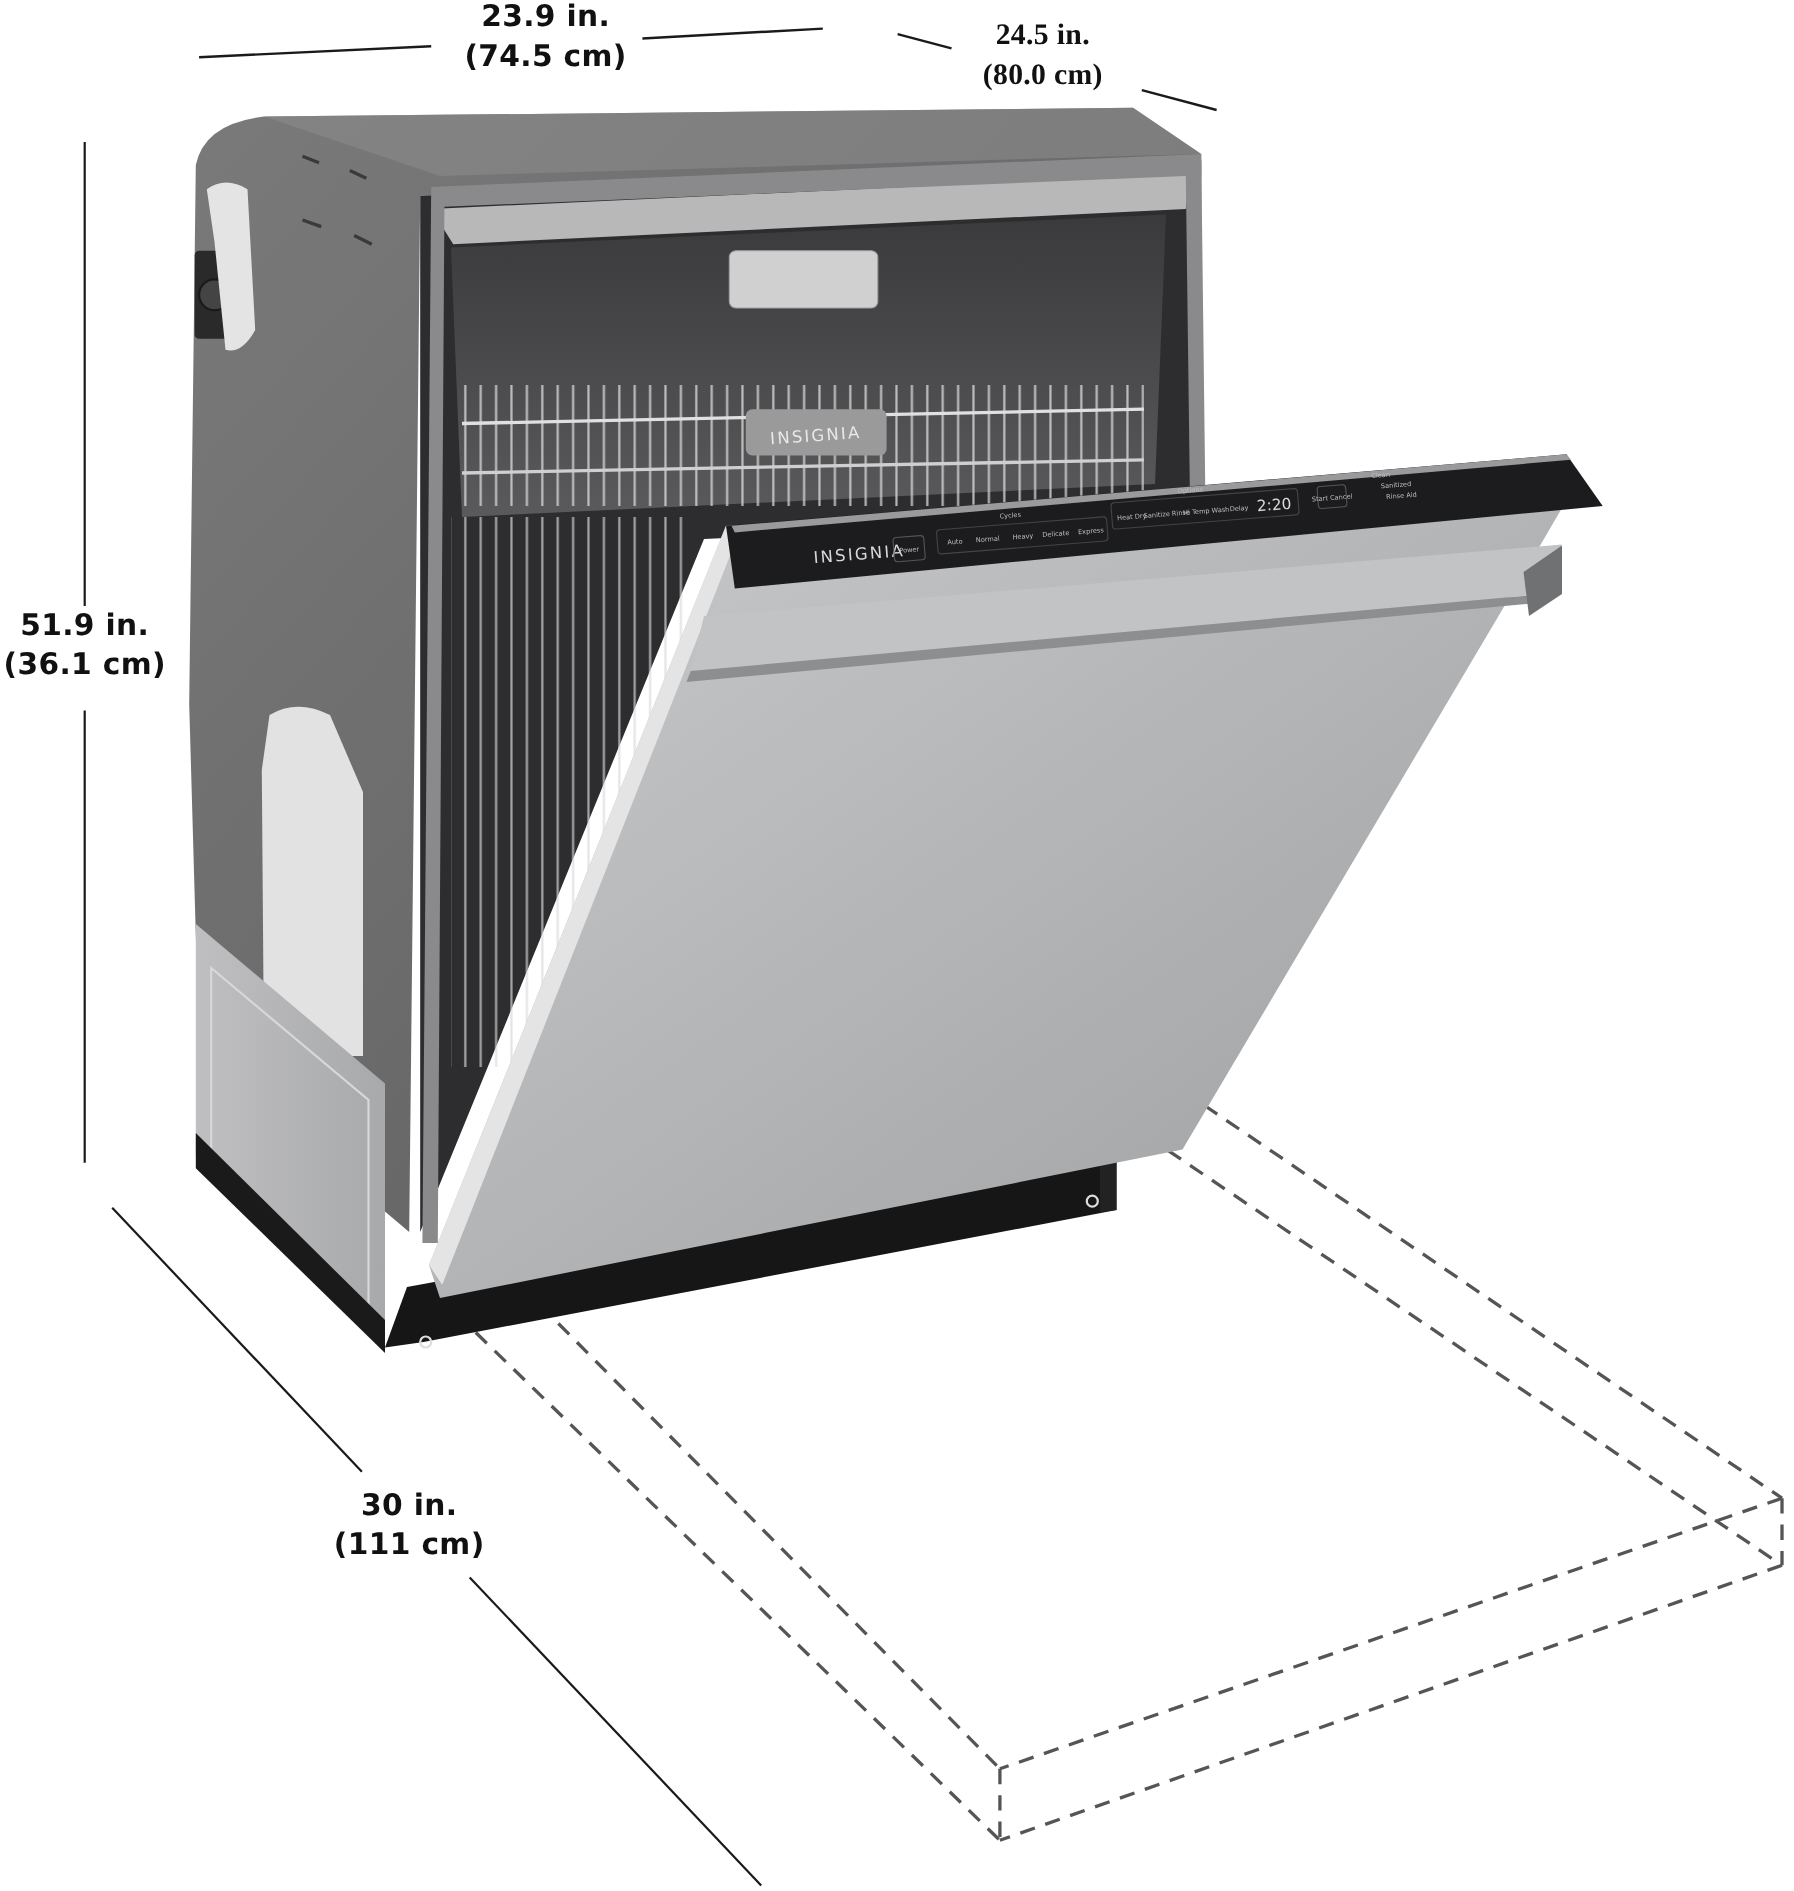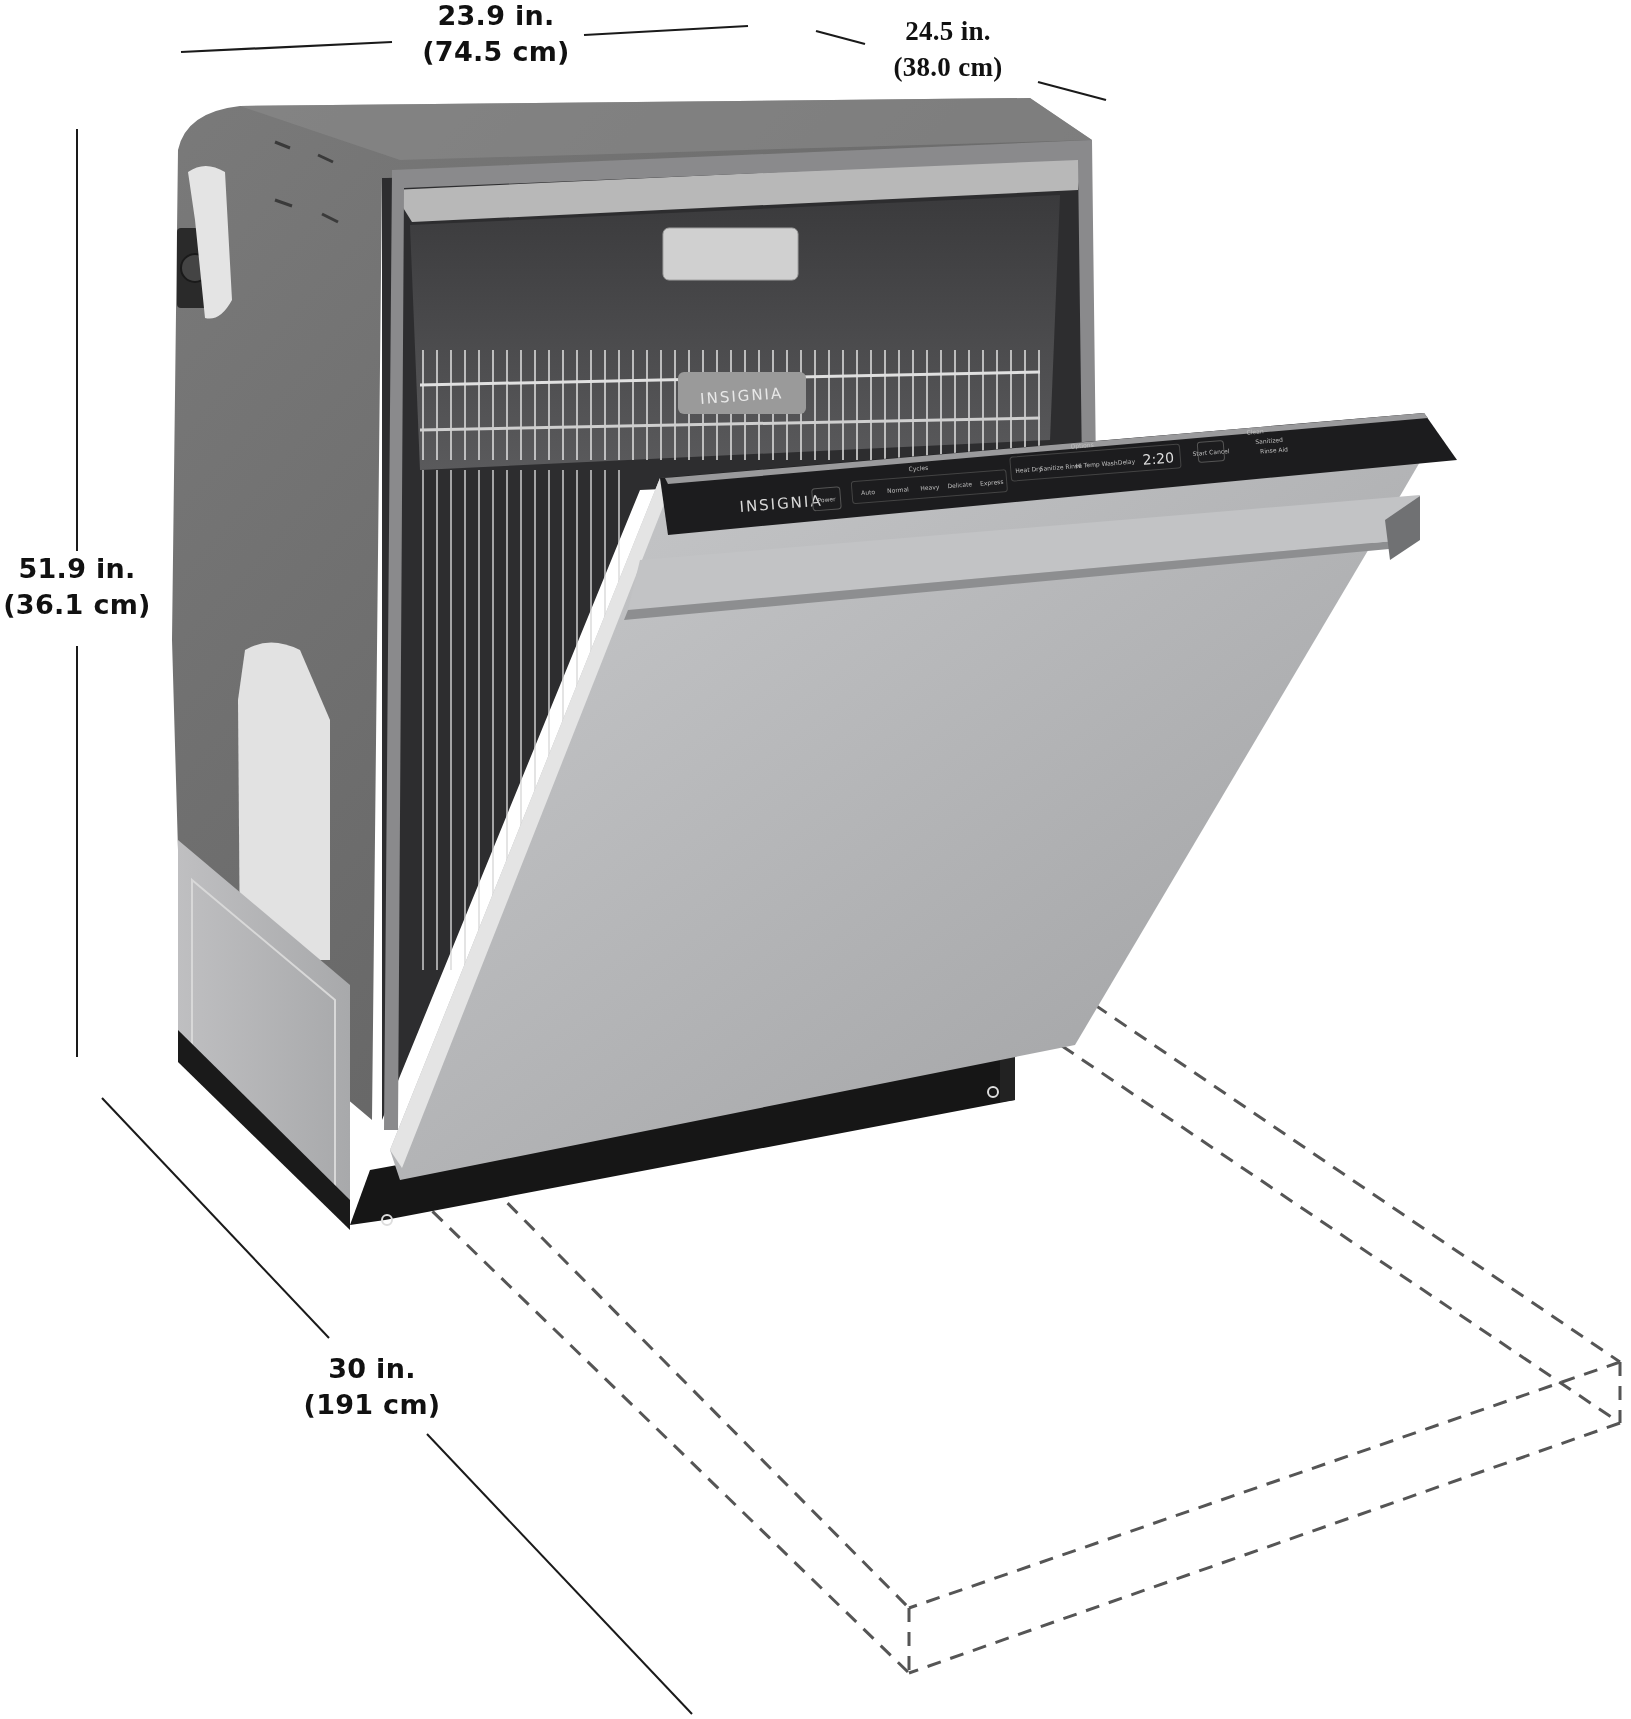--- a/index.html
+++ b/index.html
@@ -155,23 +155,23 @@
     </g>
   </svg>
 
   
   <div class="dim-label" style="left:496px; top:34px;">
     <div>23.9 in.</div>
     <div>(74.5 cm)</div>
   </div>
   <div class="dim-label" style="left:948px; top:49px;font-family:Liberation Serif, serif;">
     <div>24.5 in.</div>
-    <div>(38.0 cm)</div>
+    <div>(80.0 cm)</div>
   </div>
   <div class="dim-label" style="left:77px; top:587px;">
     <div>51.9 in.</div>
     <div>(36.1 cm)</div>
   </div>
   <div class="dim-label" style="left:372px; top:1387px;">
     <div>30 in.</div>
-    <div>(191 cm)</div>
+    <div>(111 cm)</div>
   </div>
 </div>
 
 </body></html>

